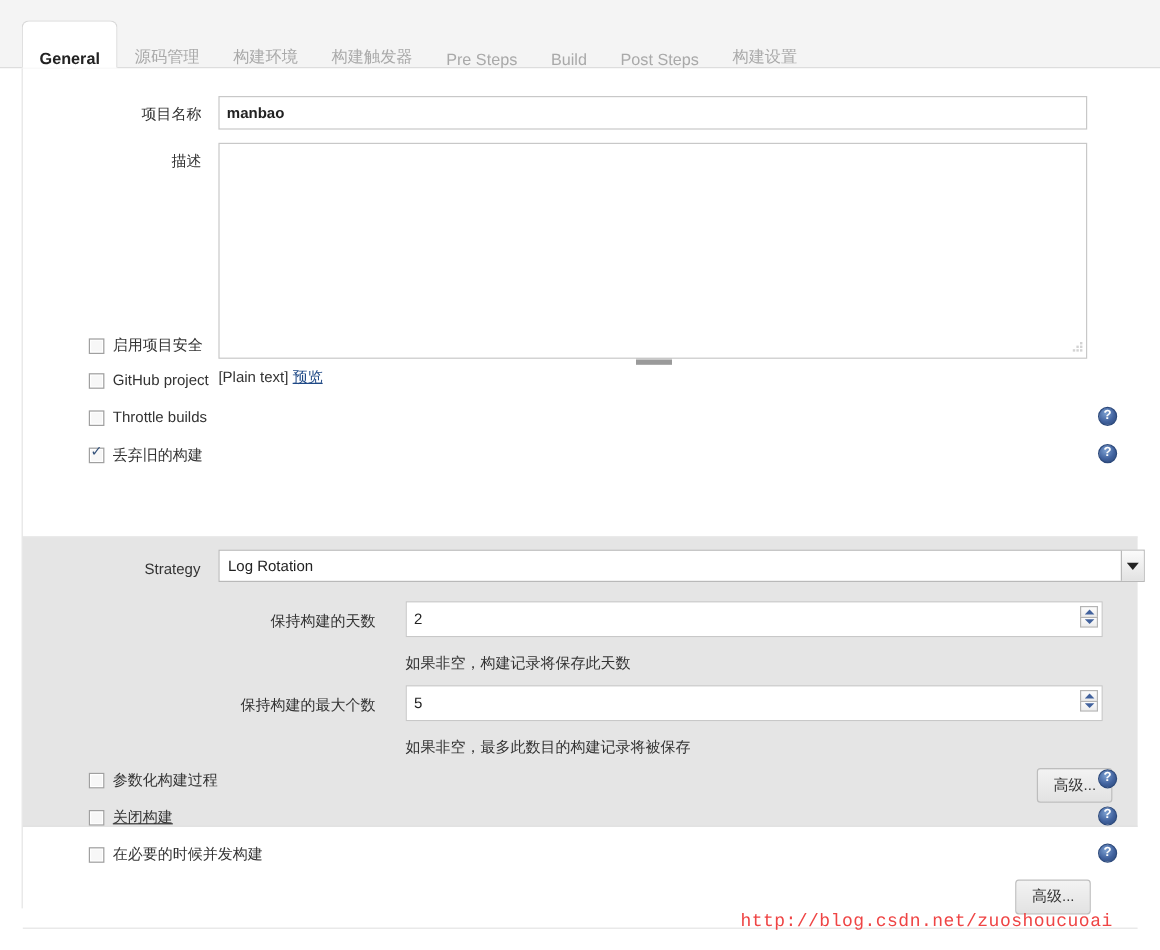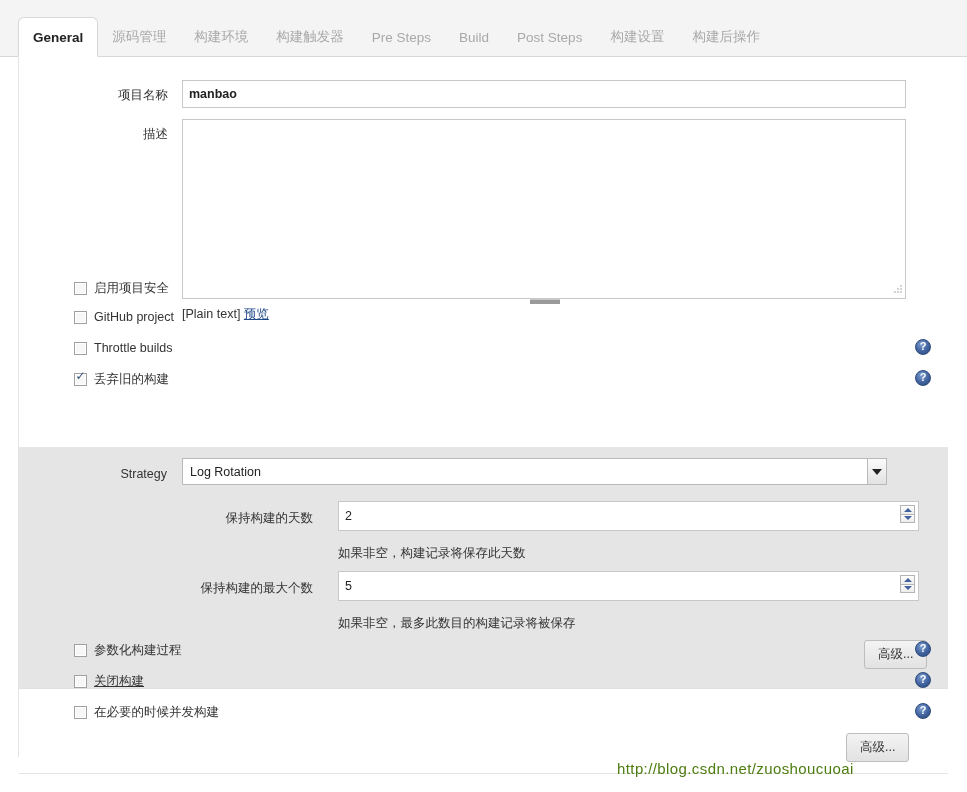--- a/index.html
+++ b/index.html
@@ -39,21 +39,21 @@
   .tabs {
     position: absolute;
     left: 18px;
     bottom: 0;
     height: 40px;
     display: flex;
     align-items: stretch;
   }
   .tab {
     display: flex;
-    align-items: center;
+    align-items: flex-end;
     padding: 0 14px;
     font-size: 13.5px;
     color: #a9a9a9;
     white-space: nowrap;
     cursor: pointer;
     position: relative;
     top: 1px;
   }
   .tab.active {
     background: #ffffff;
@@ -318,23 +318,23 @@
     left: 19px;
     width: 929px;
     height: 1px;
     background: #e4e4e4;
   }
 
   .watermark {
     position: absolute;
     left: 617px;
     top: 760px;
-    font-family: Liberation Sans, sans-serif;
+    font-family: Liberation Mono, monospace;
     font-size: 15px;
-    color: #4d7c0f;
+    color: #ef4444;
     white-space: nowrap;
     letter-spacing: .4px;
   }
 </style>
 </head>
 <body>
 
 <div id="page">
 
   <div class="tabbar">
@@ -355,23 +355,20 @@
           <span>Pre Steps</span>
         </div>
       <div class="tab">
           <span>Build</span>
         </div>
       <div class="tab">
           <span>Post Steps</span>
         </div>
       <div class="tab">
           <span>构建设置</span>
-        </div>
-      <div class="tab">
-          <span>构建后操作</span>
         </div>
     </div>
   </div>
 
   <div class="formbody">
 
     <div class="left-rail"></div>
 
     <div class="row" style="left:50px; top:30px;">
       <div class="lbl" style="width:118px;text-align:right;">项目名称</div>
@@ -416,21 +413,21 @@
     <div class="cbrow" style="top:314px;text-align:center;">
       <span class="cb checked"></span>
       <span class="cblabel">丢弃旧的构建</span>
     </div>
     <div class="help" style="left:915px; top:313px;"></div>
 
     <div class="panel">
 
       <div class="lbl" style="position:absolute; left:30px; top:18px; width:118px;">Strategy</div>
 
-      <div class="sel" style="left:163px; top:10px; width:705px; height:27px;">
+      <div class="sel" style="left:163px; top:10px; width:772px; height:27px;">
         <span class="selval">Log Rotation</span>
         <span class="arrowbox">
             <i class="caret-down"></i>
           </span>
       </div>
 
       <div class="lbl" style="position:absolute; left:160px; top:62px; width:134px;">保持构建的天数</div>
       <input class="txt" style="position: absolute; left: 319px; top: 53px; width: 581px; height: 30px;" value="2">
       <div class="spin" style="left:881px; top:57px;">
         <div>

